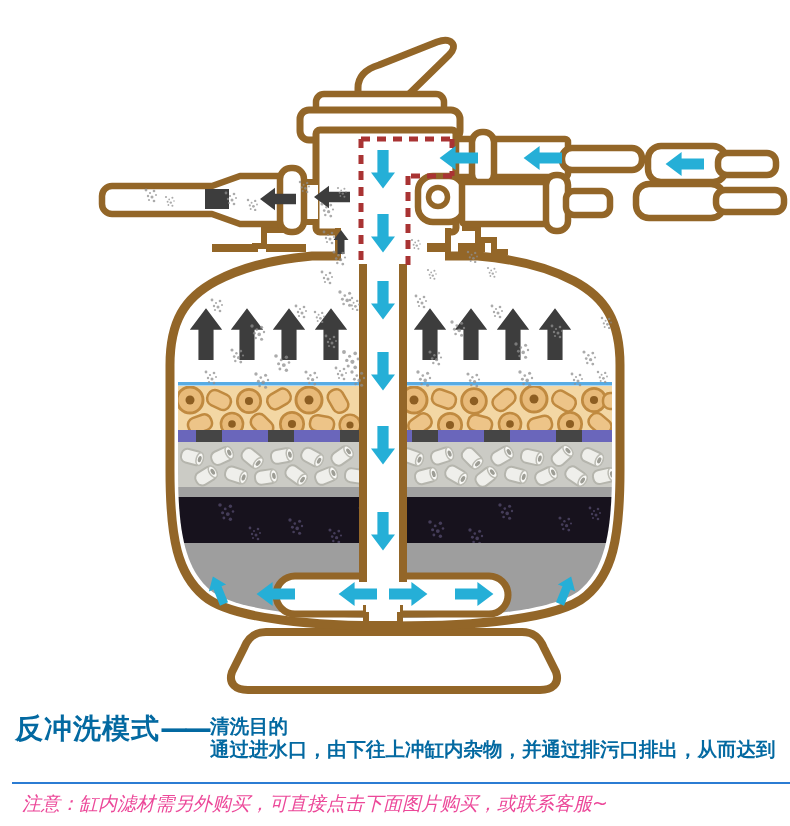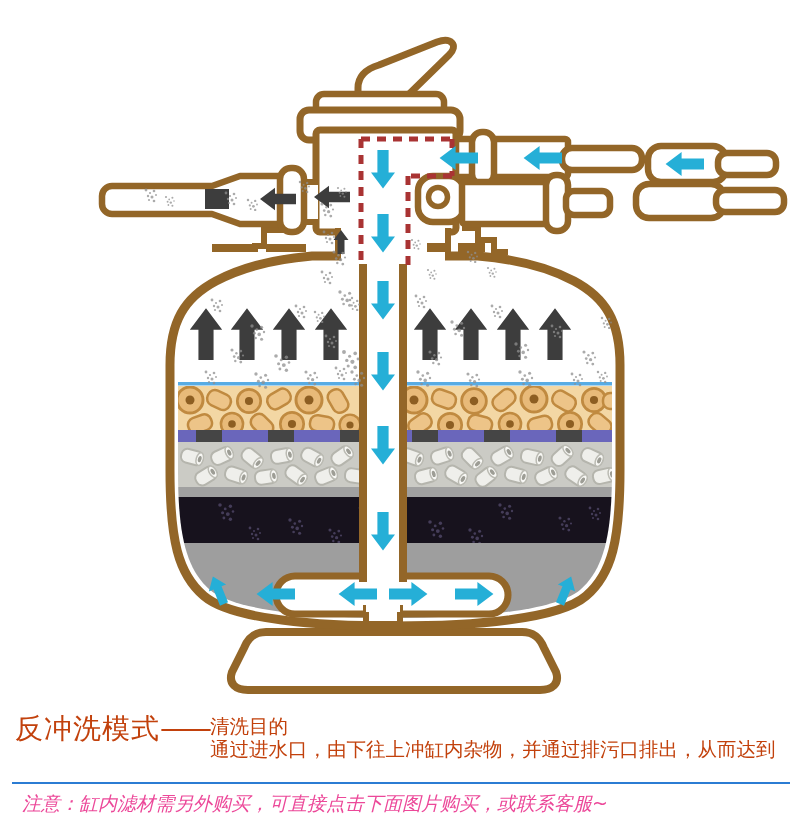--- a/index.html
+++ b/index.html
@@ -1,19 +1,19 @@
 <!DOCTYPE html>
 <html><head>
 <meta charset="utf-8">
 <style>
   html,body{margin:0;padding:0;background:#ffffff;}
   .page{position:relative;width:790px;height:826px;background:#fff;overflow:hidden;
         font-family:"DejaVu Sans","Liberation Sans",sans-serif;}
   .diagram{position:absolute;top:0;left:0;}
-  .caption{position:absolute;top:714px;left:15px;display:flex;align-items:flex-start;color:#c2410c;}
+  .caption{position:absolute;top:714px;left:15px;display:flex;align-items:flex-start;color:#0369a1;font-weight:bold;}
   .cap-title{font-size:28px;line-height:1.05;white-space:nowrap;letter-spacing:1px;}
   .cap-dash{font-size:28px;line-height:1.05;letter-spacing:-4px;margin:0 2px 0 0;}
   .cap-desc{font-size:19.5px;line-height:1.2;margin-top:1px;}
   .cap-desc div{white-space:nowrap;}
   .divider{position:absolute;top:782px;left:12px;width:778px;height:2px;background:#2b7cd3;}
   .notice{position:absolute;top:792px;left:22px;font-size:19px;line-height:1.2;color:#ec4899;white-space:nowrap;font-style:italic;}
 </style>
 </head>
 <body>
 

